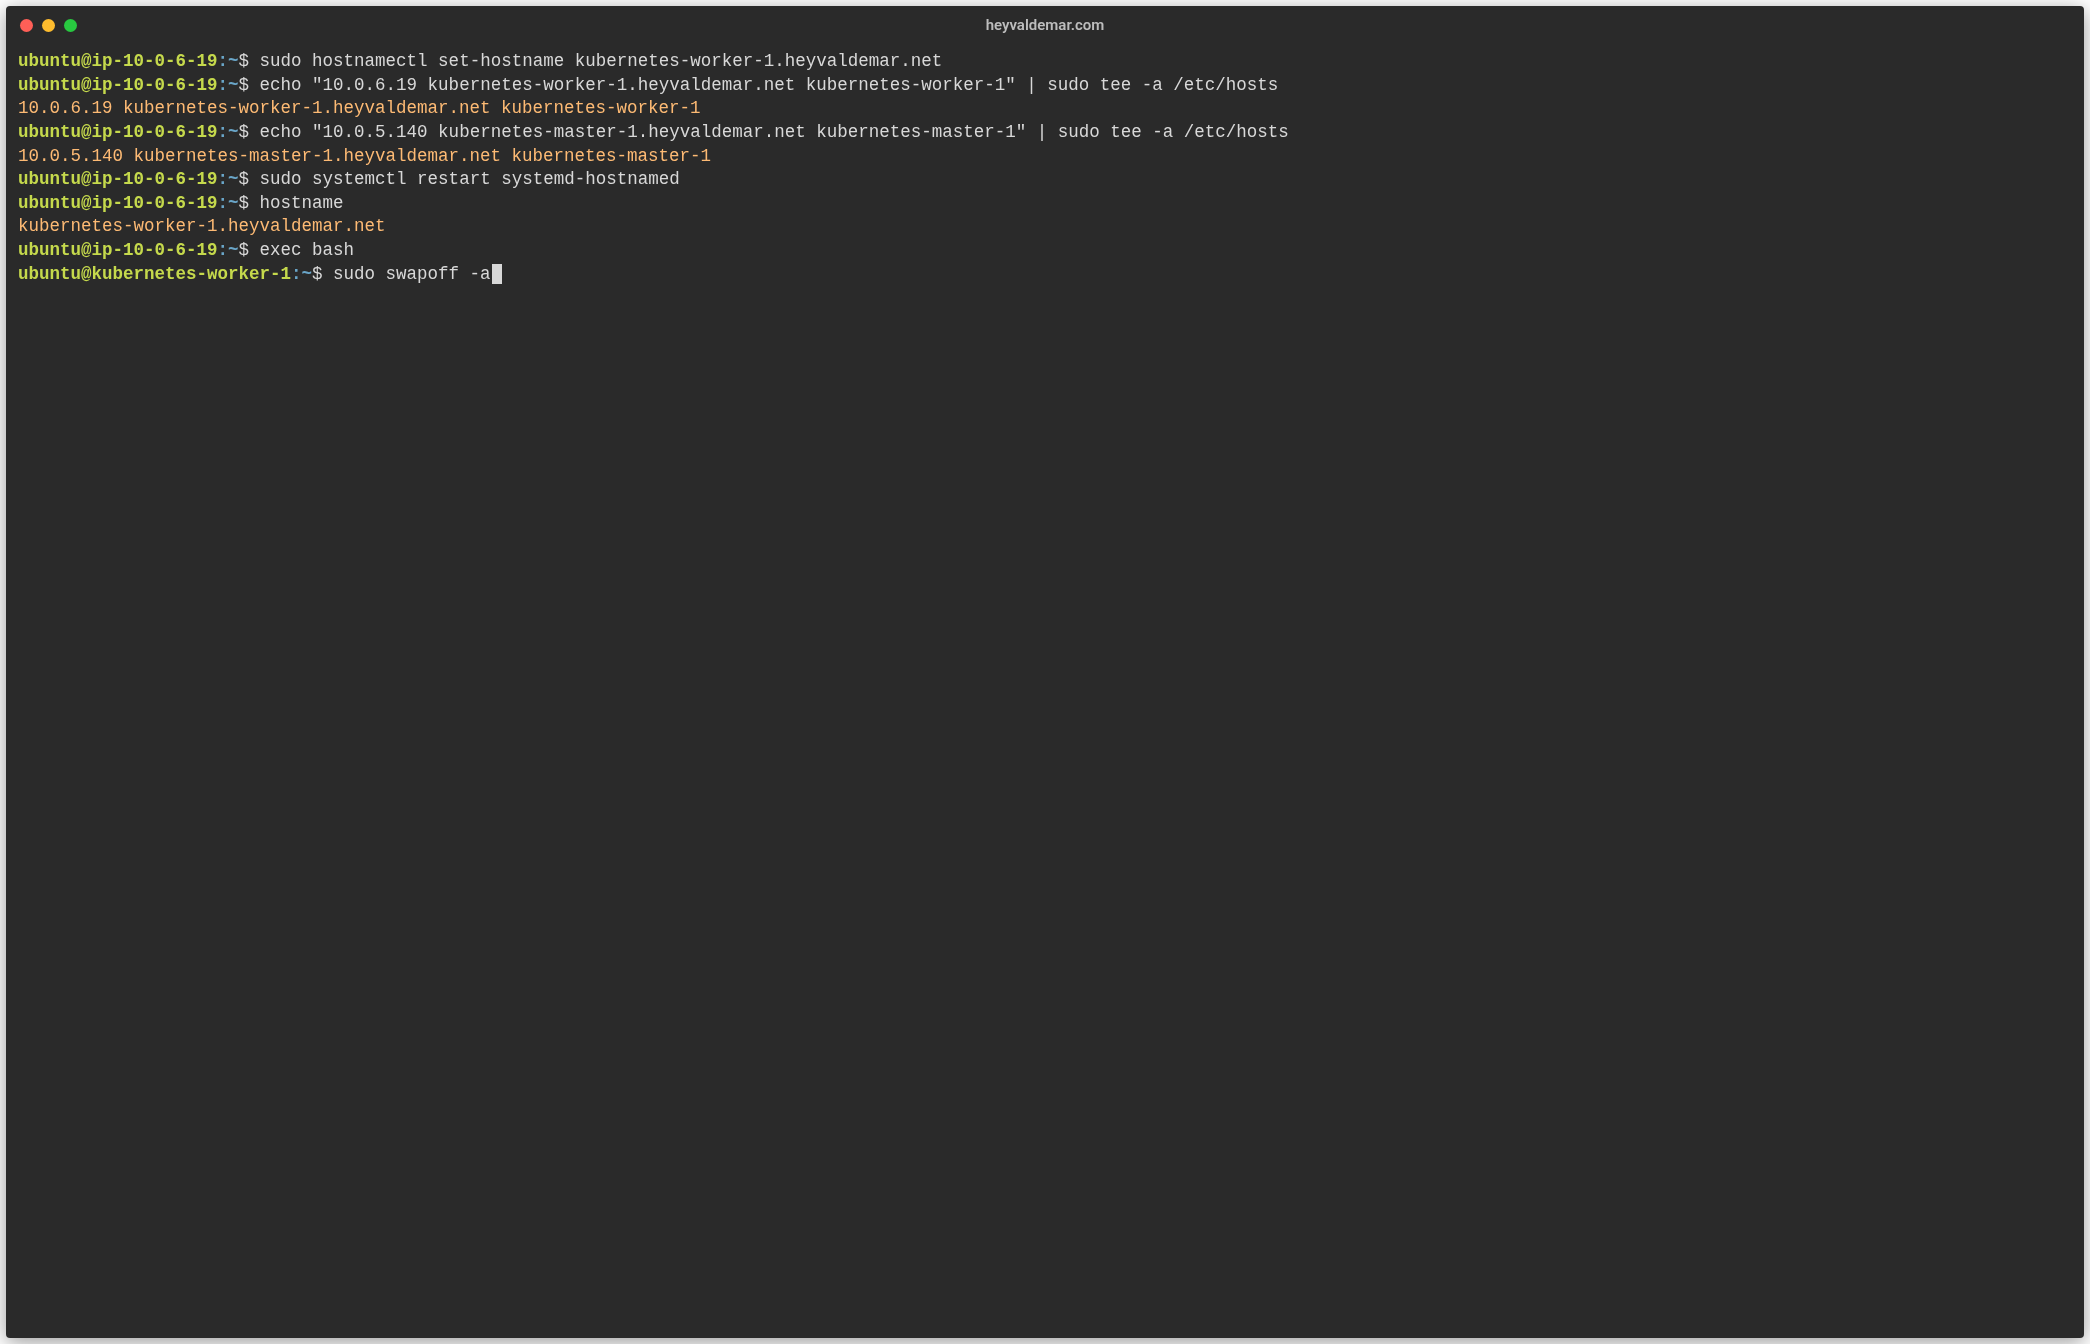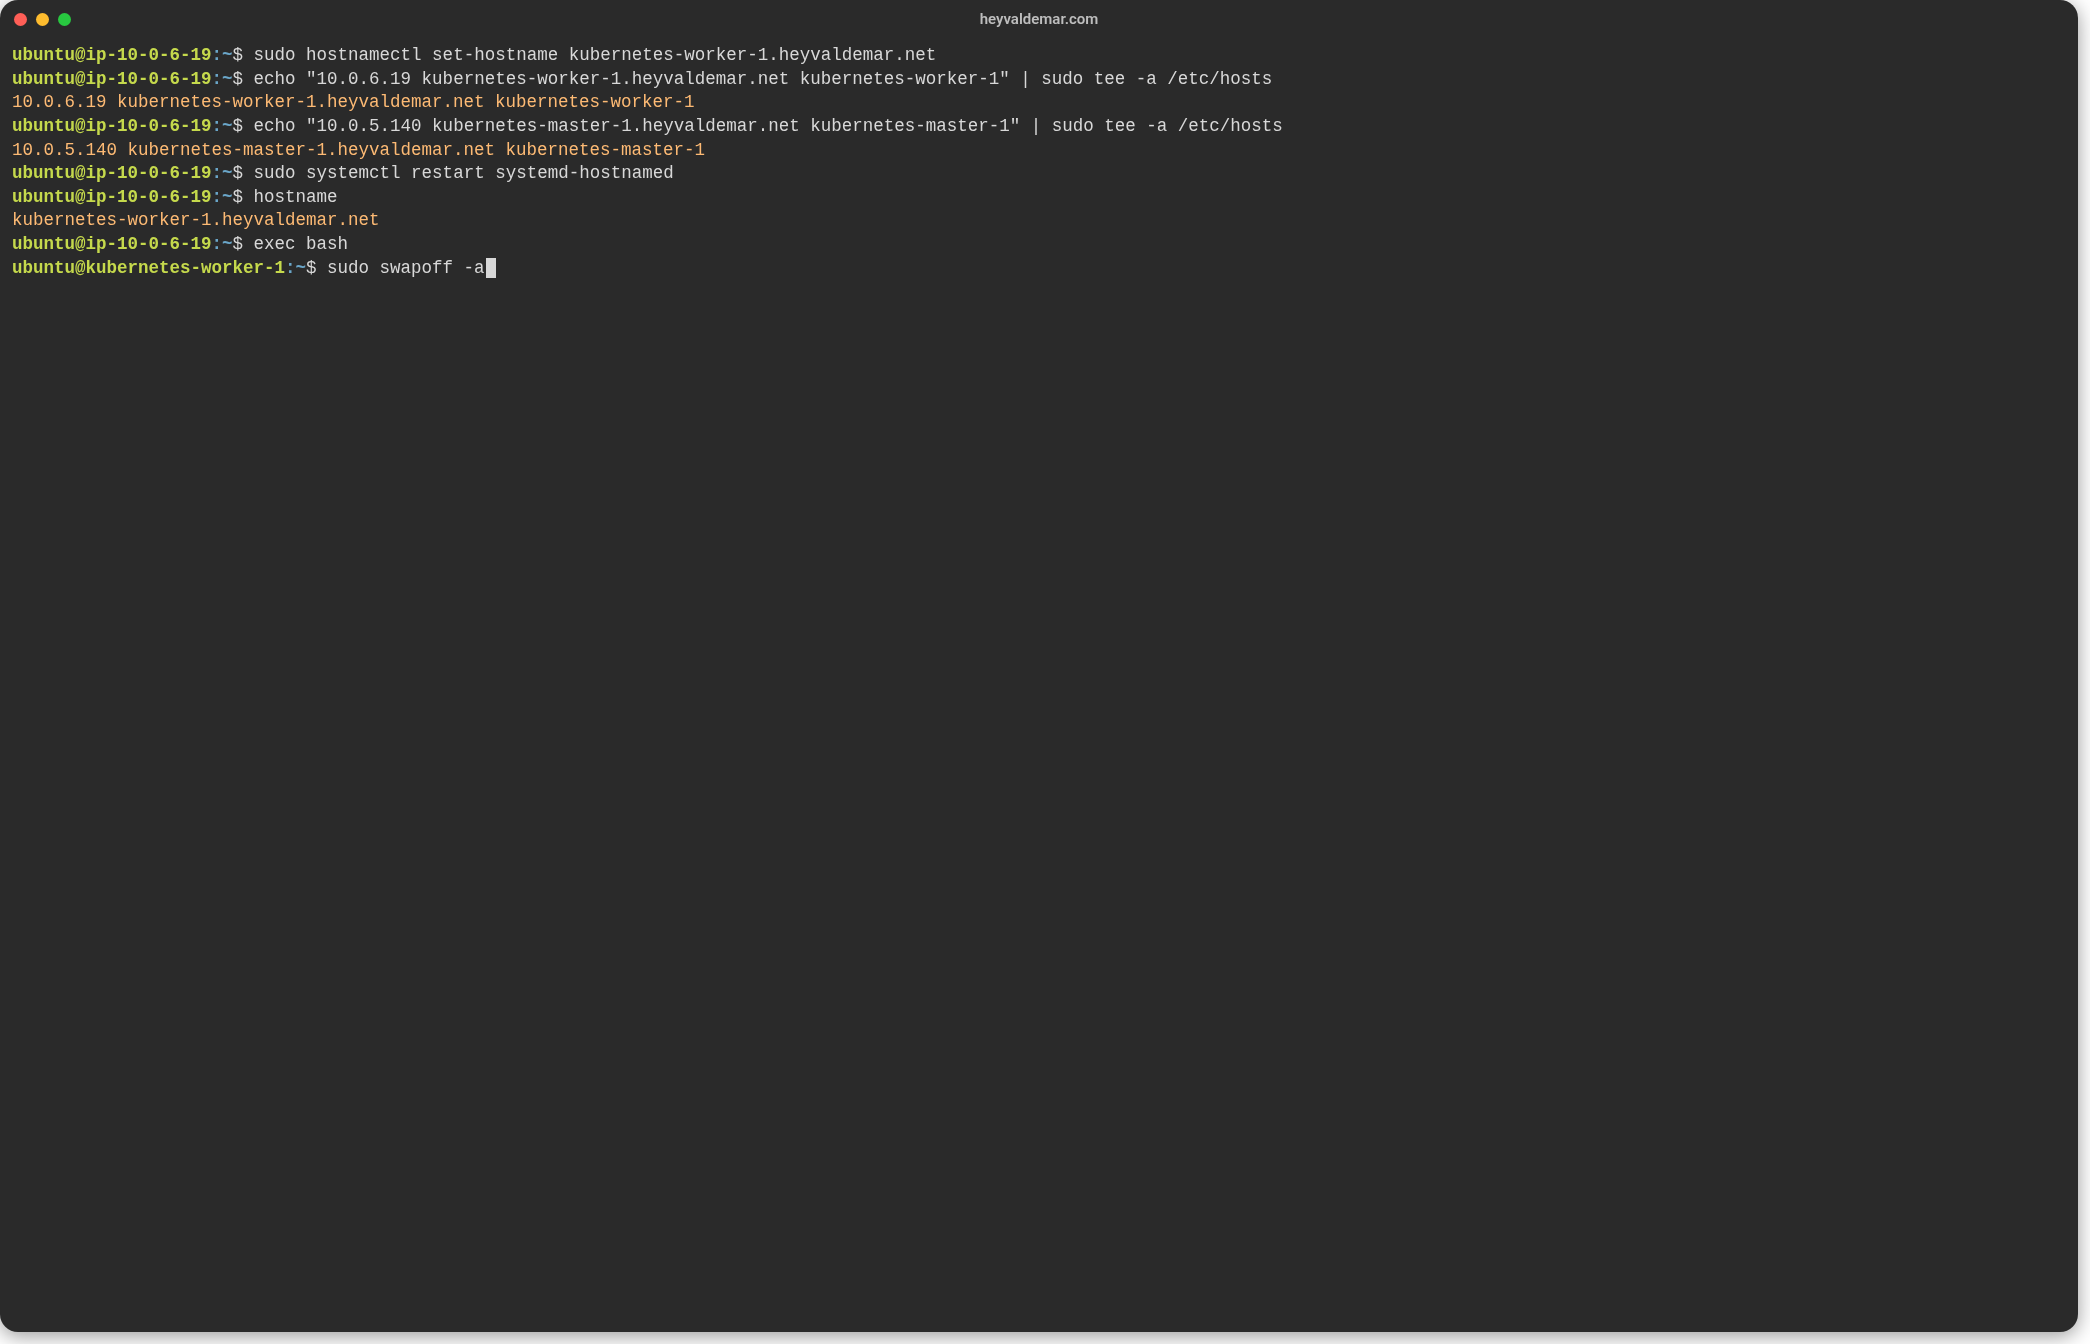--- a/index.html
+++ b/index.html
@@ -5,24 +5,25 @@
   html, body {
     margin: 0;
     padding: 0;
     width: 100%;
     height: 100%;
     background: #ffffff;
     font-family: "SFMono-Regular", "Menlo", "Consolas", "Liberation Mono", monospace;
   }
   .window {
     box-sizing: border-box;
+    margin: 6px;
     width: calc(100% - 12px);
     height: calc(100% - 12px);
     background: #2a2a2a;
-    border-radius: 18px;
+    border-radius: 4px;
     box-shadow: 0 4px 20px rgba(0,0,0,0.4);
     display: flex;
     flex-direction: column;
     overflow: hidden;
   }
   .titlebar {
     height: 38px;
     display: flex;
     align-items: center;
     position: relative;

